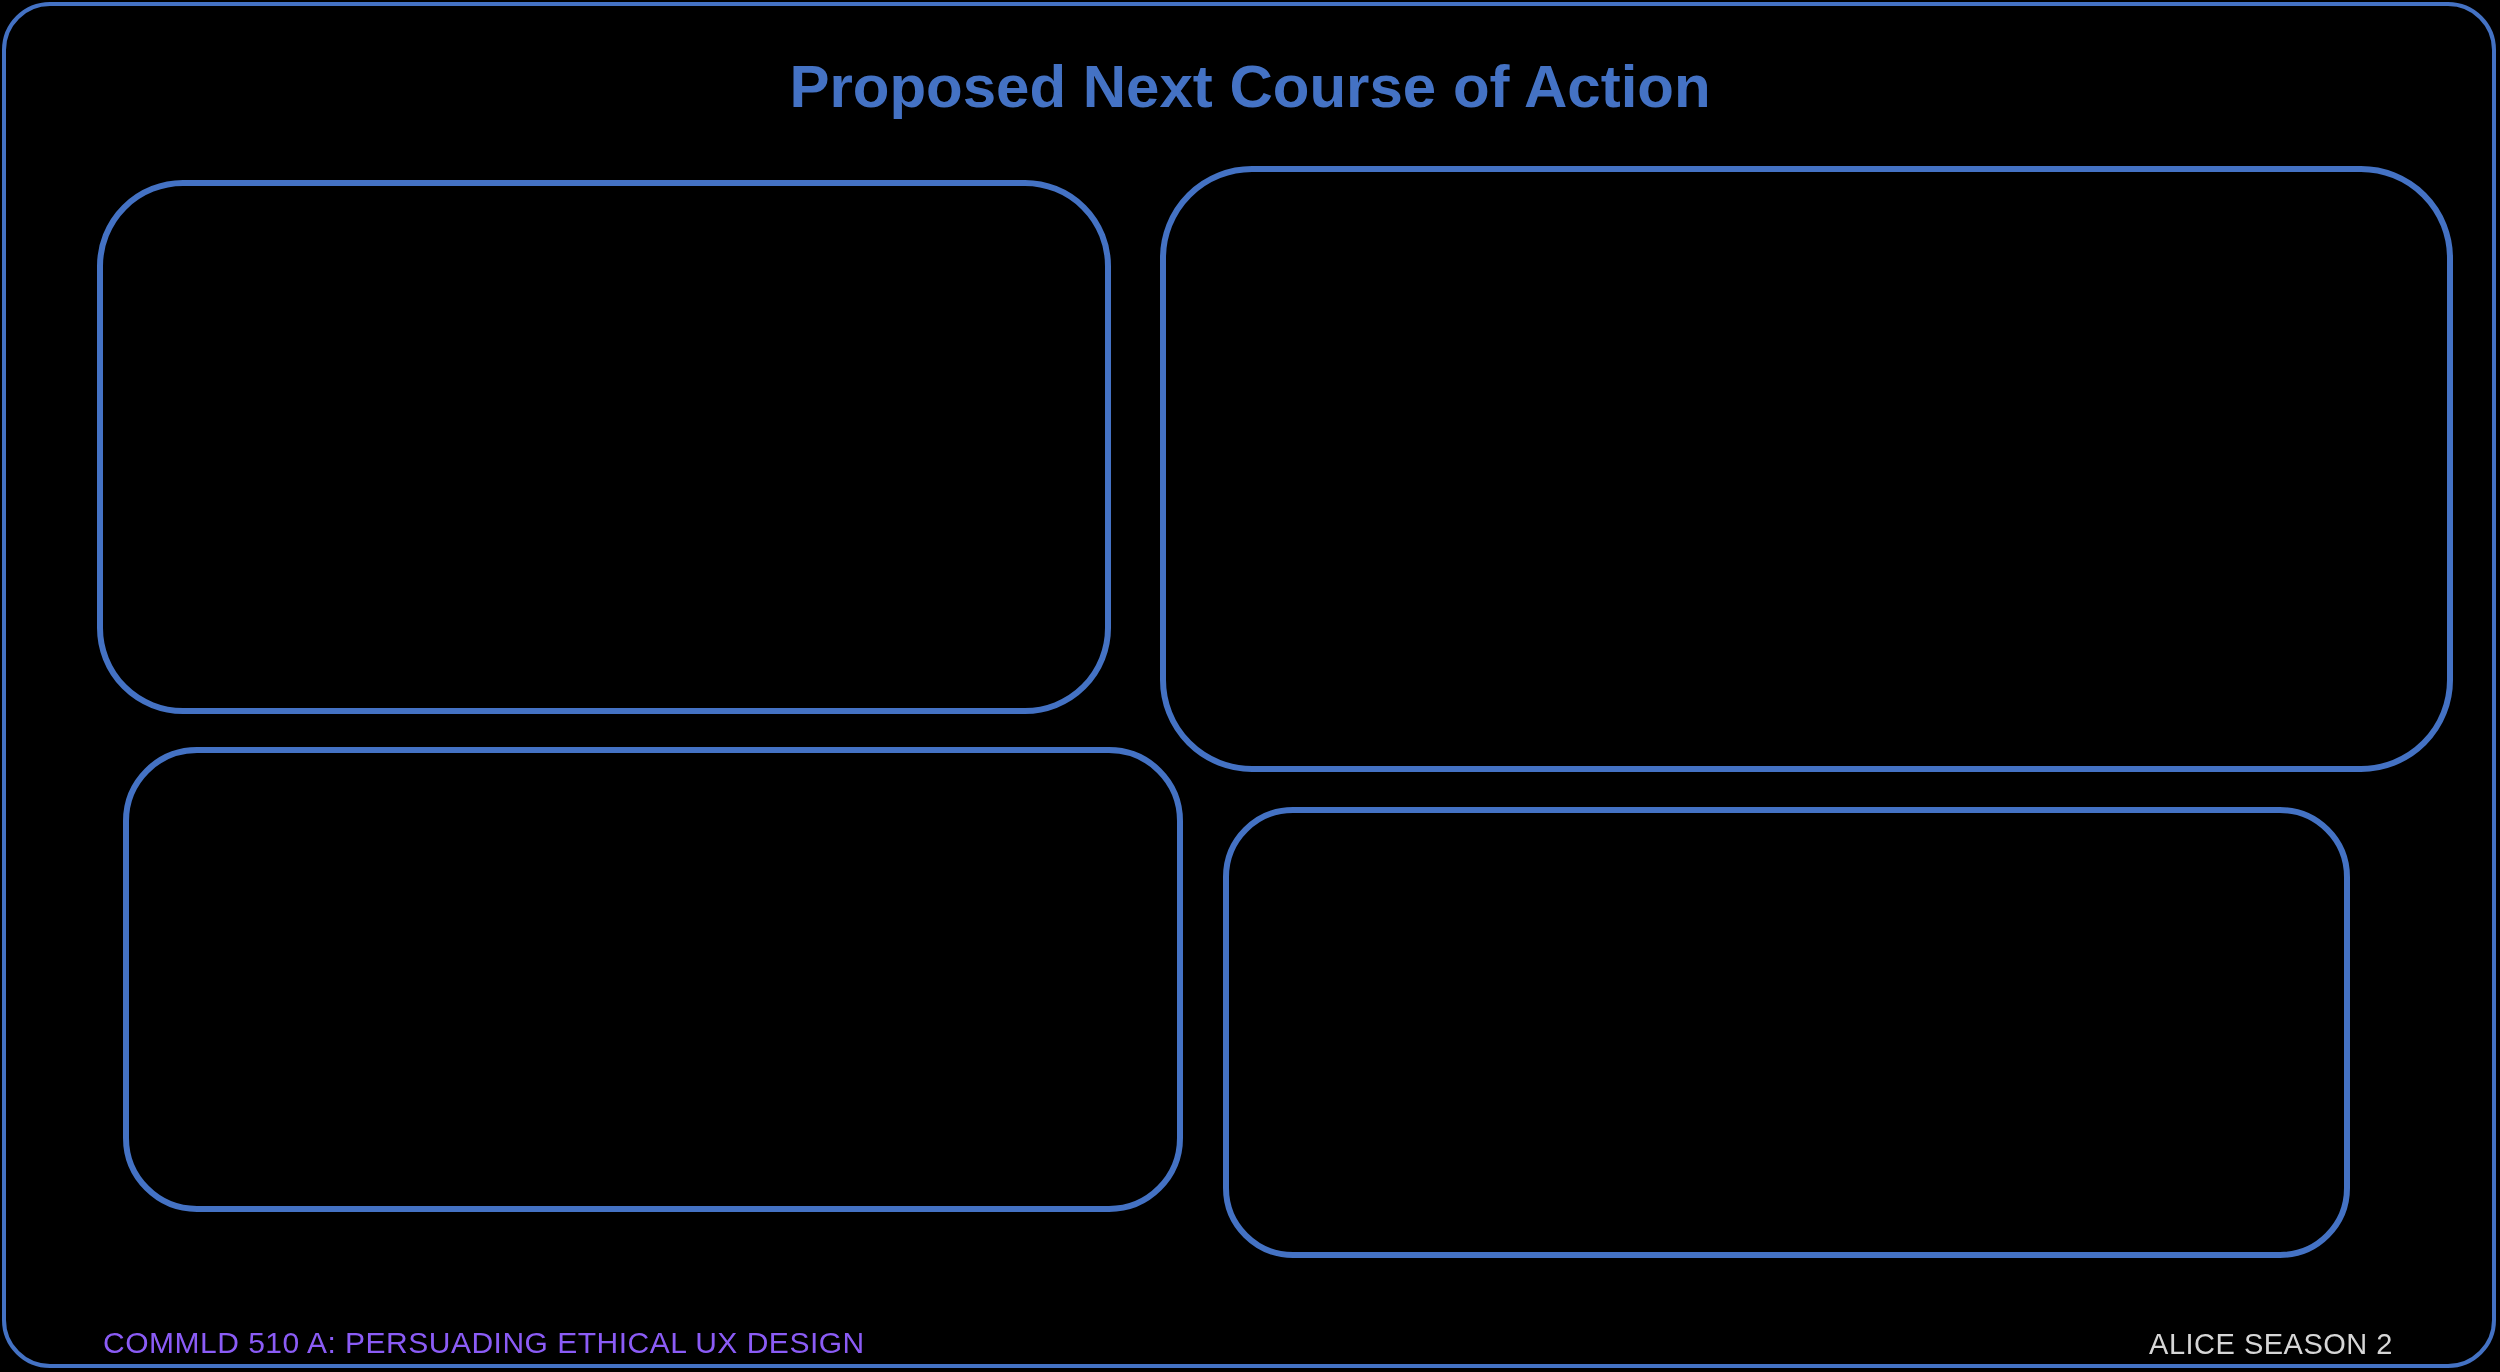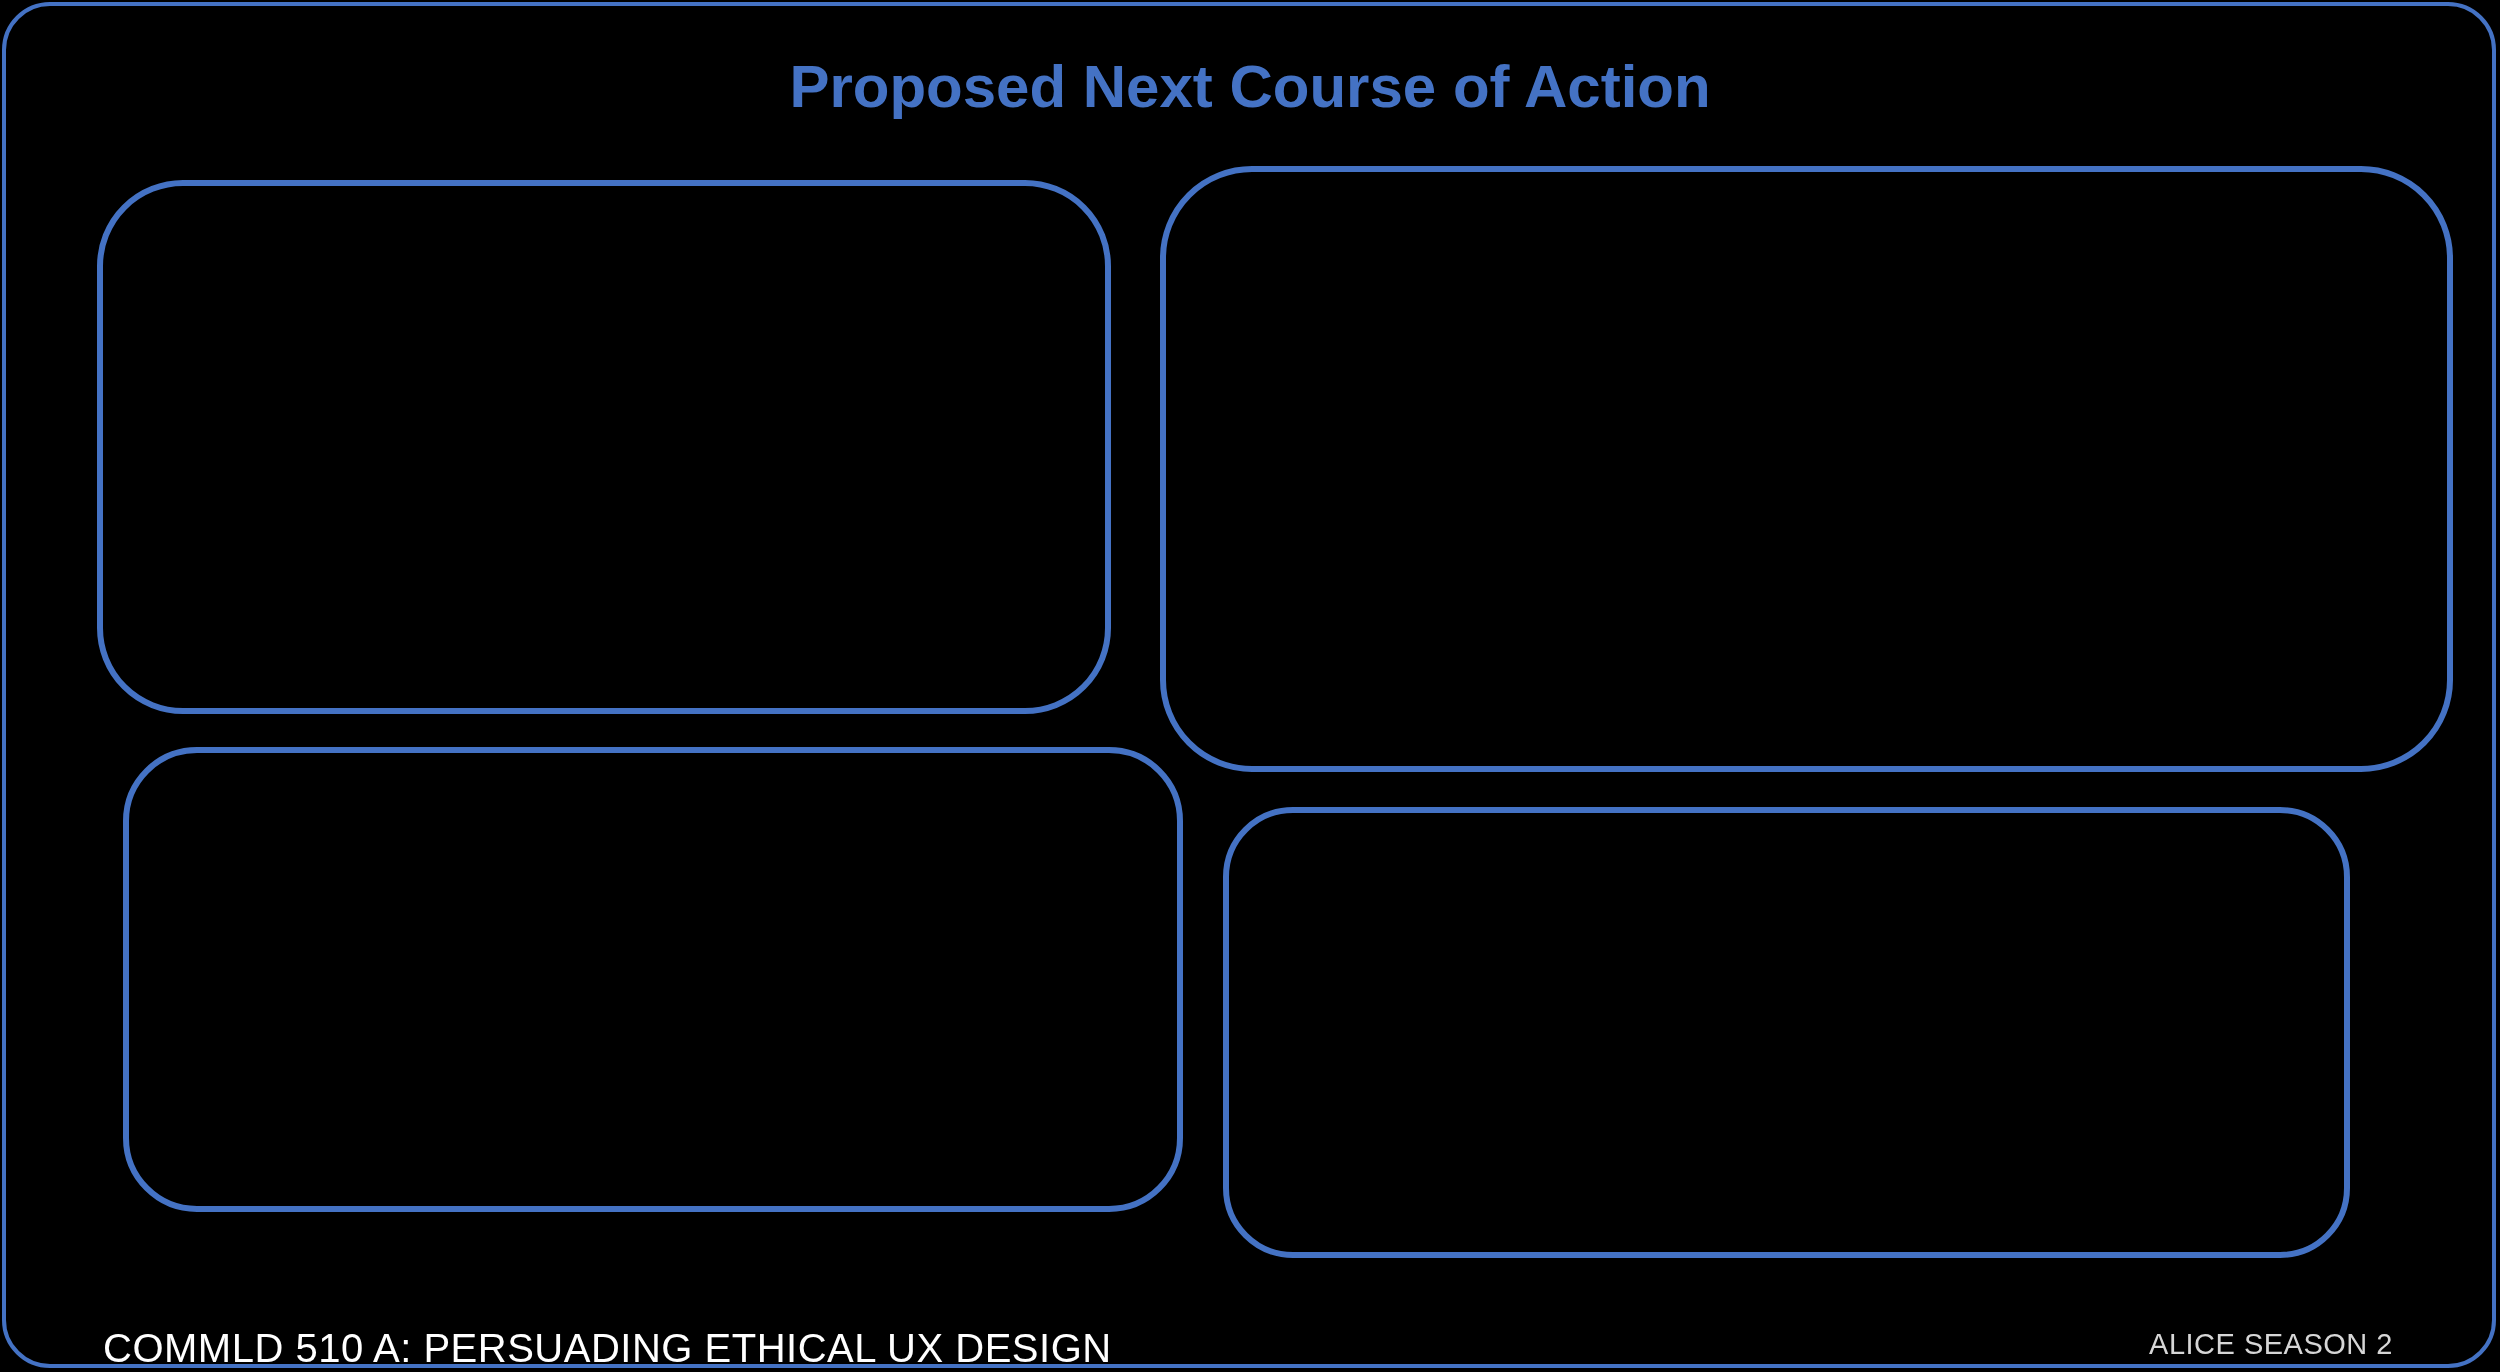--- a/index.html
+++ b/index.html
@@ -55,22 +55,22 @@
     border-radius:74px;
   }
   .box-bottom-right{
     left:1223px; top:807px;
     width:1127px; height:451px;
     border-radius:70px;
   }
   .footer-left{
     position:absolute;
     left:103px; top:1326px;
-    color:#ffffff;
-    font-size:40px;
+    color:#8b5cf6;
+    font-size:30px;
     font-weight:normal;
     letter-spacing:0.5px;
     white-space:nowrap;
   }
   .footer-right{
     position:absolute;
     right:107px; top:1328px;
     color:var(--footer-gray);
     font-size:29px;
     font-weight:normal;

